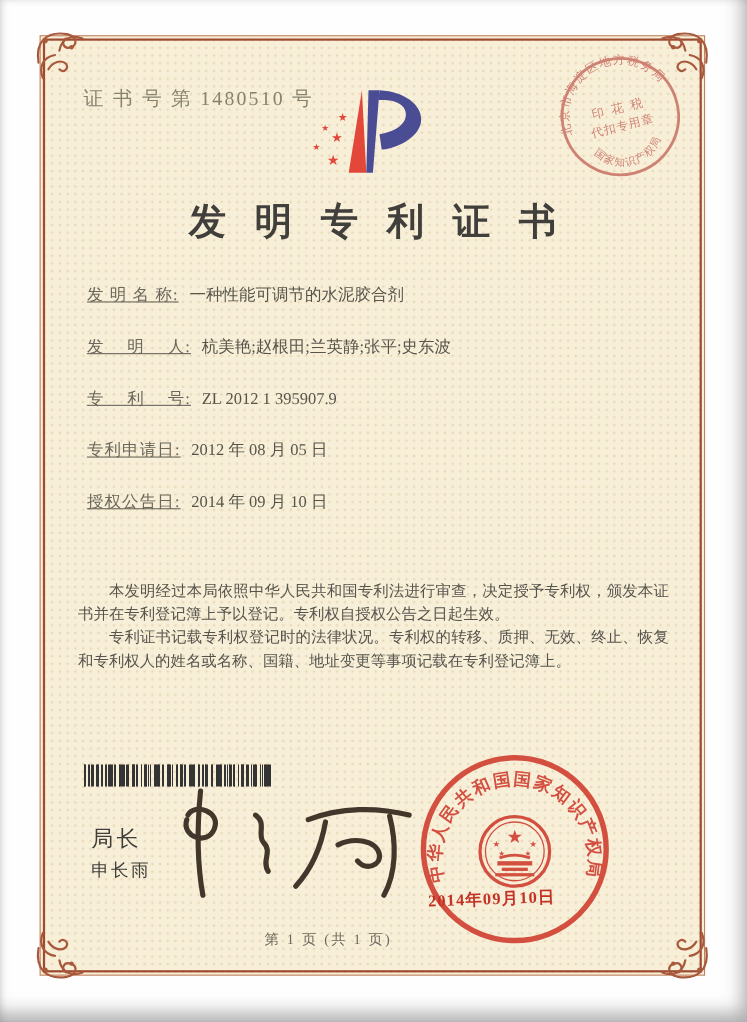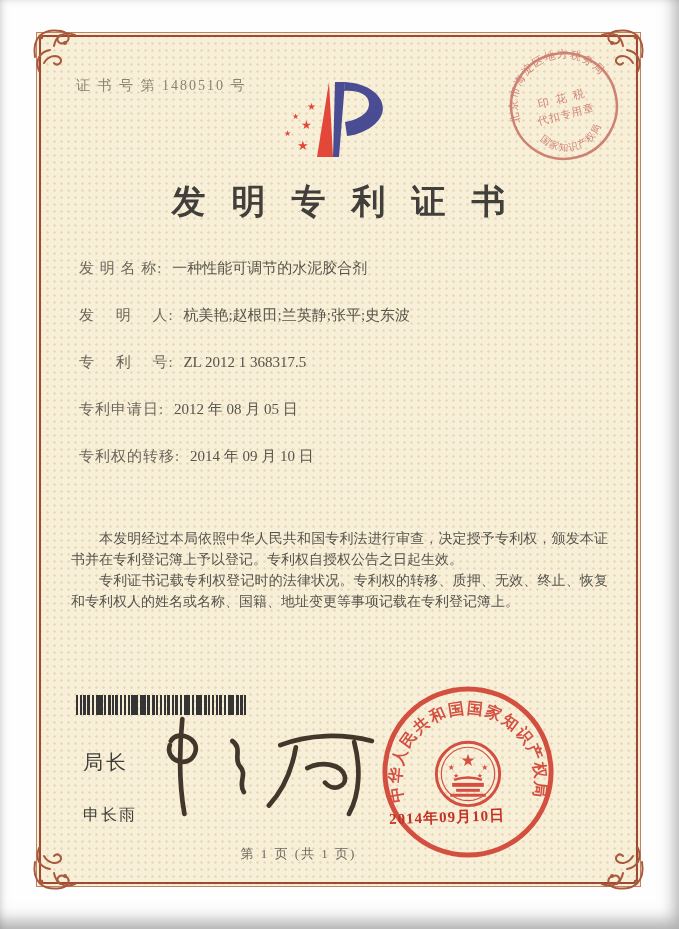--- a/index.html
+++ b/index.html
@@ -14,47 +14,47 @@
         background-image:radial-gradient(rgba(211,183,134,.38) 1px, transparent 1.5px);
         background-size:7px 7px;
         border:1px solid #c08263;}
   .cert::before{content:'';position:absolute;inset:2px;border:2px solid #9e4a31;pointer-events:none;z-index:0;}
   .corner{position:absolute;width:60px;height:60px;z-index:8;}
   .corner.tl{top:-8px;left:-8px;}
   .corner.tr{top:-8px;right:-8px;transform:scaleX(-1);}
   .corner.bl{bottom:-8px;left:-8px;transform:scaleY(-1);}
   .corner.br{bottom:-8px;right:-8px;transform:scale(-1,-1);}
 
-  .cert-no{position:absolute;left:39px;top:44px;font-size:14px;letter-spacing:2px;color:#88836f;z-index:2;}
+  .cert-no{position:absolute;left:39px;top:44px;font-size:18px;letter-spacing:2px;color:#88836f;z-index:2;}
 
   .logo{position:absolute;left:236px;top:38px;width:140px;height:102px;z-index:2;opacity:.93;}
 
   .tax-stamp{position:absolute;left:466px;top:12px;width:122px;height:122px;z-index:3;
              transform:rotate(-14deg);opacity:.8;}
 
   .title{position:absolute;left:0;right:0;top:146px;text-align:center;z-index:2;
          font-size:34px;font-weight:600;color:#403f3b;letter-spacing:26px;padding-left:26px;}
 
   .fields{position:absolute;left:42px;top:226px;right:40px;z-index:2;}
   .field-row{margin-bottom:28px;font-size:15px;color:#5d5a4f;white-space:nowrap;}
-  .field-label{letter-spacing:1px;color:#6b675a;}
+  .field-label{letter-spacing:1px;color:#6b675a;text-decoration:underline;}
   .field-value{margin-left:6px;color:#575449;margin-top:27px;}
 
   .body-text{position:absolute;left:34px;right:32px;top:496px;z-index:2;
              font-size:14px;line-height:21px;color:#56544c;text-align:justify;}
   .body-text p{margin:0;text-indent:2em;font-family:Liberation Mono, monospace;}
 
   .barcode{position:absolute;left:39px;top:662px;width:172px;height:20px;z-index:2;
     background-image:
       repeating-linear-gradient(90deg,#343434 0 1.5px,transparent 1.5px 4px),
       repeating-linear-gradient(90deg,#343434 0 1px,transparent 1px 6.5px),
       repeating-linear-gradient(90deg,#343434 0 2.5px,transparent 2.5px 11px);}
 
   .sig-title{position:absolute;left:46px;top:716px;font-size:20px;color:#3f3e39;letter-spacing:3px;z-index:2;}
-  .sig-name{position:absolute;left:46px;top:748px;font-size:16px;color:#3f3e39;letter-spacing:2px;z-index:2;margin-top:24px;}
+  .sig-name{position:absolute;left:46px;top:748px;font-size:16px;color:#3f3e39;letter-spacing:2px;z-index:2;}
   .signature{position:absolute;left:112px;top:678px;width:250px;height:110px;z-index:4;}
 
   .seal{position:absolute;left:342px;top:650px;width:178px;height:178px;z-index:5;opacity:.88;}
   .seal-date{position:absolute;left:352px;top:774px;width:176px;z-index:6;
              font-size:15px;font-weight:bold;color:#c23325;letter-spacing:1px;
              transform:rotate(-2deg);}
 
   .footer-page{position:absolute;left:0;right:80px;top:812px;text-align:center;z-index:1;
                font-size:13px;color:#6c695c;letter-spacing:2px;}
 </style>
@@ -126,28 +126,28 @@
       <div class="field-row">
         <span class="field-label">发 明 名 称:</span>
         <span class="field-value">一种性能可调节的水泥胶合剂</span>
       </div>
       <div class="field-row">
         <span class="field-label">发　 明　 人:</span>
         <span class="field-value">杭美艳;赵根田;兰英静;张平;史东波</span>
       </div>
       <div class="field-row">
         <span class="field-label">专　 利　 号:</span>
-        <span class="field-value">ZL 2012 1 368317.5</span>
+        <span class="field-value">ZL 2012 1 395907.9</span>
       </div>
       <div class="field-row">
         <span class="field-label">专利申请日:</span>
         <span class="field-value">2012 年 08 月 05 日</span>
       </div>
       <div class="field-row">
-        <span class="field-label">专利权的转移:</span>
+        <span class="field-label">授权公告日:</span>
         <span class="field-value">2014 年 09 月 10 日</span>
       </div>
     </div>
 
     <div class="body-text">
       <p>本发明经过本局依照中华人民共和国专利法进行审查，决定授予专利权，颁发本证书并在专利登记簿上予以登记。专利权自授权公告之日起生效。</p>
       <p>专利证书记载专利权登记时的法律状况。专利权的转移、质押、无效、终止、恢复和专利权人的姓名或名称、国籍、地址变更等事项记载在专利登记簿上。</p>
     </div>
 
     <div class="barcode"></div>

